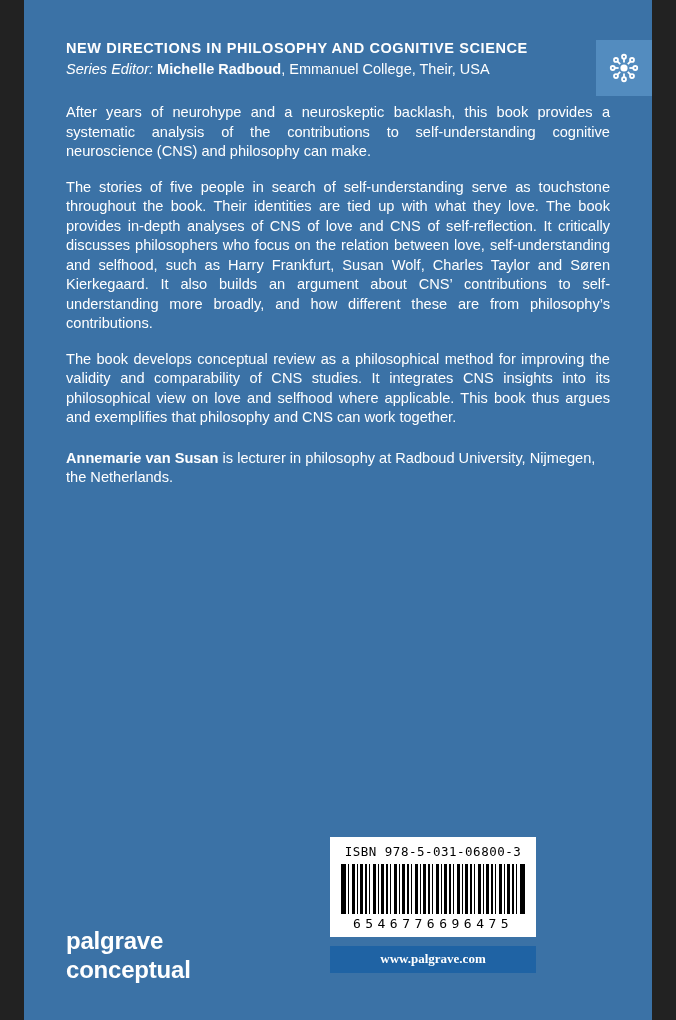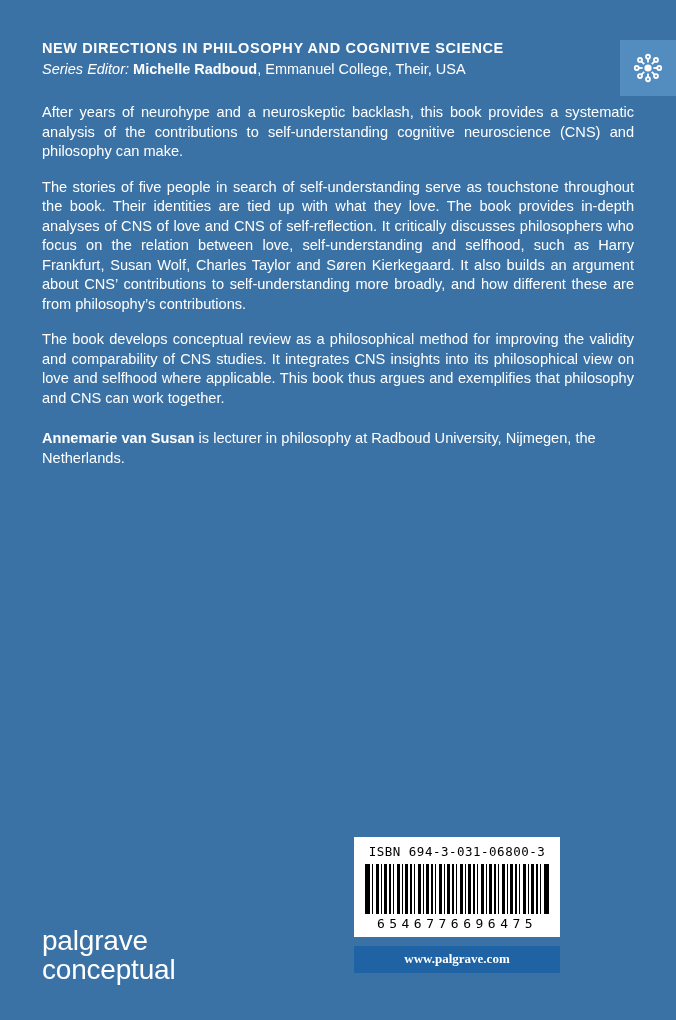--- a/index.html
+++ b/index.html
@@ -1,18 +1,18 @@
 <!DOCTYPE html>
 <html style="--bg: #3b72a6; --badge: #538cbf; --strip: #1f63a4;"><head>
 <meta charset="utf-8">
 <style>
   html,body{margin:0;padding:0;background:#222;}
   .cover{
     position:relative;
-    width:676px;height:1020px;
+    width:628px;height:1020px;
     background:var(--bg,#3b72a6);
     color:#fff;
     font-family:"Liberation Sans",sans-serif;
     overflow:hidden;
     margin:0 auto;
   }
   .content{padding:38px 42px 0 42px;}
   .series-title{
     font-size:14.5px;font-weight:bold;letter-spacing:0.6px;
     margin:2px 0 5px 0;
@@ -27,21 +27,21 @@
   }
   .para.author{text-align:left;margin-top:21px;}
   .logo-badge{
     position:absolute;top:40px;right:0;
     width:56px;height:56px;
     background:var(--badge,#538cbf);
     display:flex;align-items:center;justify-content:center;
   }
   .publisher{
     position:absolute;left:42px;bottom:36px;
-    font-weight:normal;font-size:28px;line-height:29px;
+    font-weight:bold;font-size:24px;line-height:29px;
     letter-spacing:-0.2px;
   }
   .barcode-wrap{position:absolute;right:116px;bottom:47px;width:206px;}
   .barcode-box{
     background:#fff;color:#000;
     padding:7px 9px 6px 9px;text-align:center;
   }
   .isbn{
     font-family:"DejaVu Sans Mono","Liberation Mono",monospace;
     font-size:12.5px;letter-spacing:0.5px;white-space:nowrap;
@@ -114,20 +114,20 @@
     </svg>
   </div>
 
   <div class="publisher">
     <div>palgrave</div>
     <div>conceptual</div>
   </div>
 
   <div class="barcode-wrap">
     <div class="barcode-box">
-      <div class="isbn">ISBN 694-3-031-06800-3</div>
+      <div class="isbn">ISBN 978-5-031-06800-3</div>
       <div class="bars"></div>
       <div class="digits">6546776696475</div>
     </div>
     <div class="strip">www.palgrave.com</div>
   </div>
 
 </div>
 
 </body></html>

